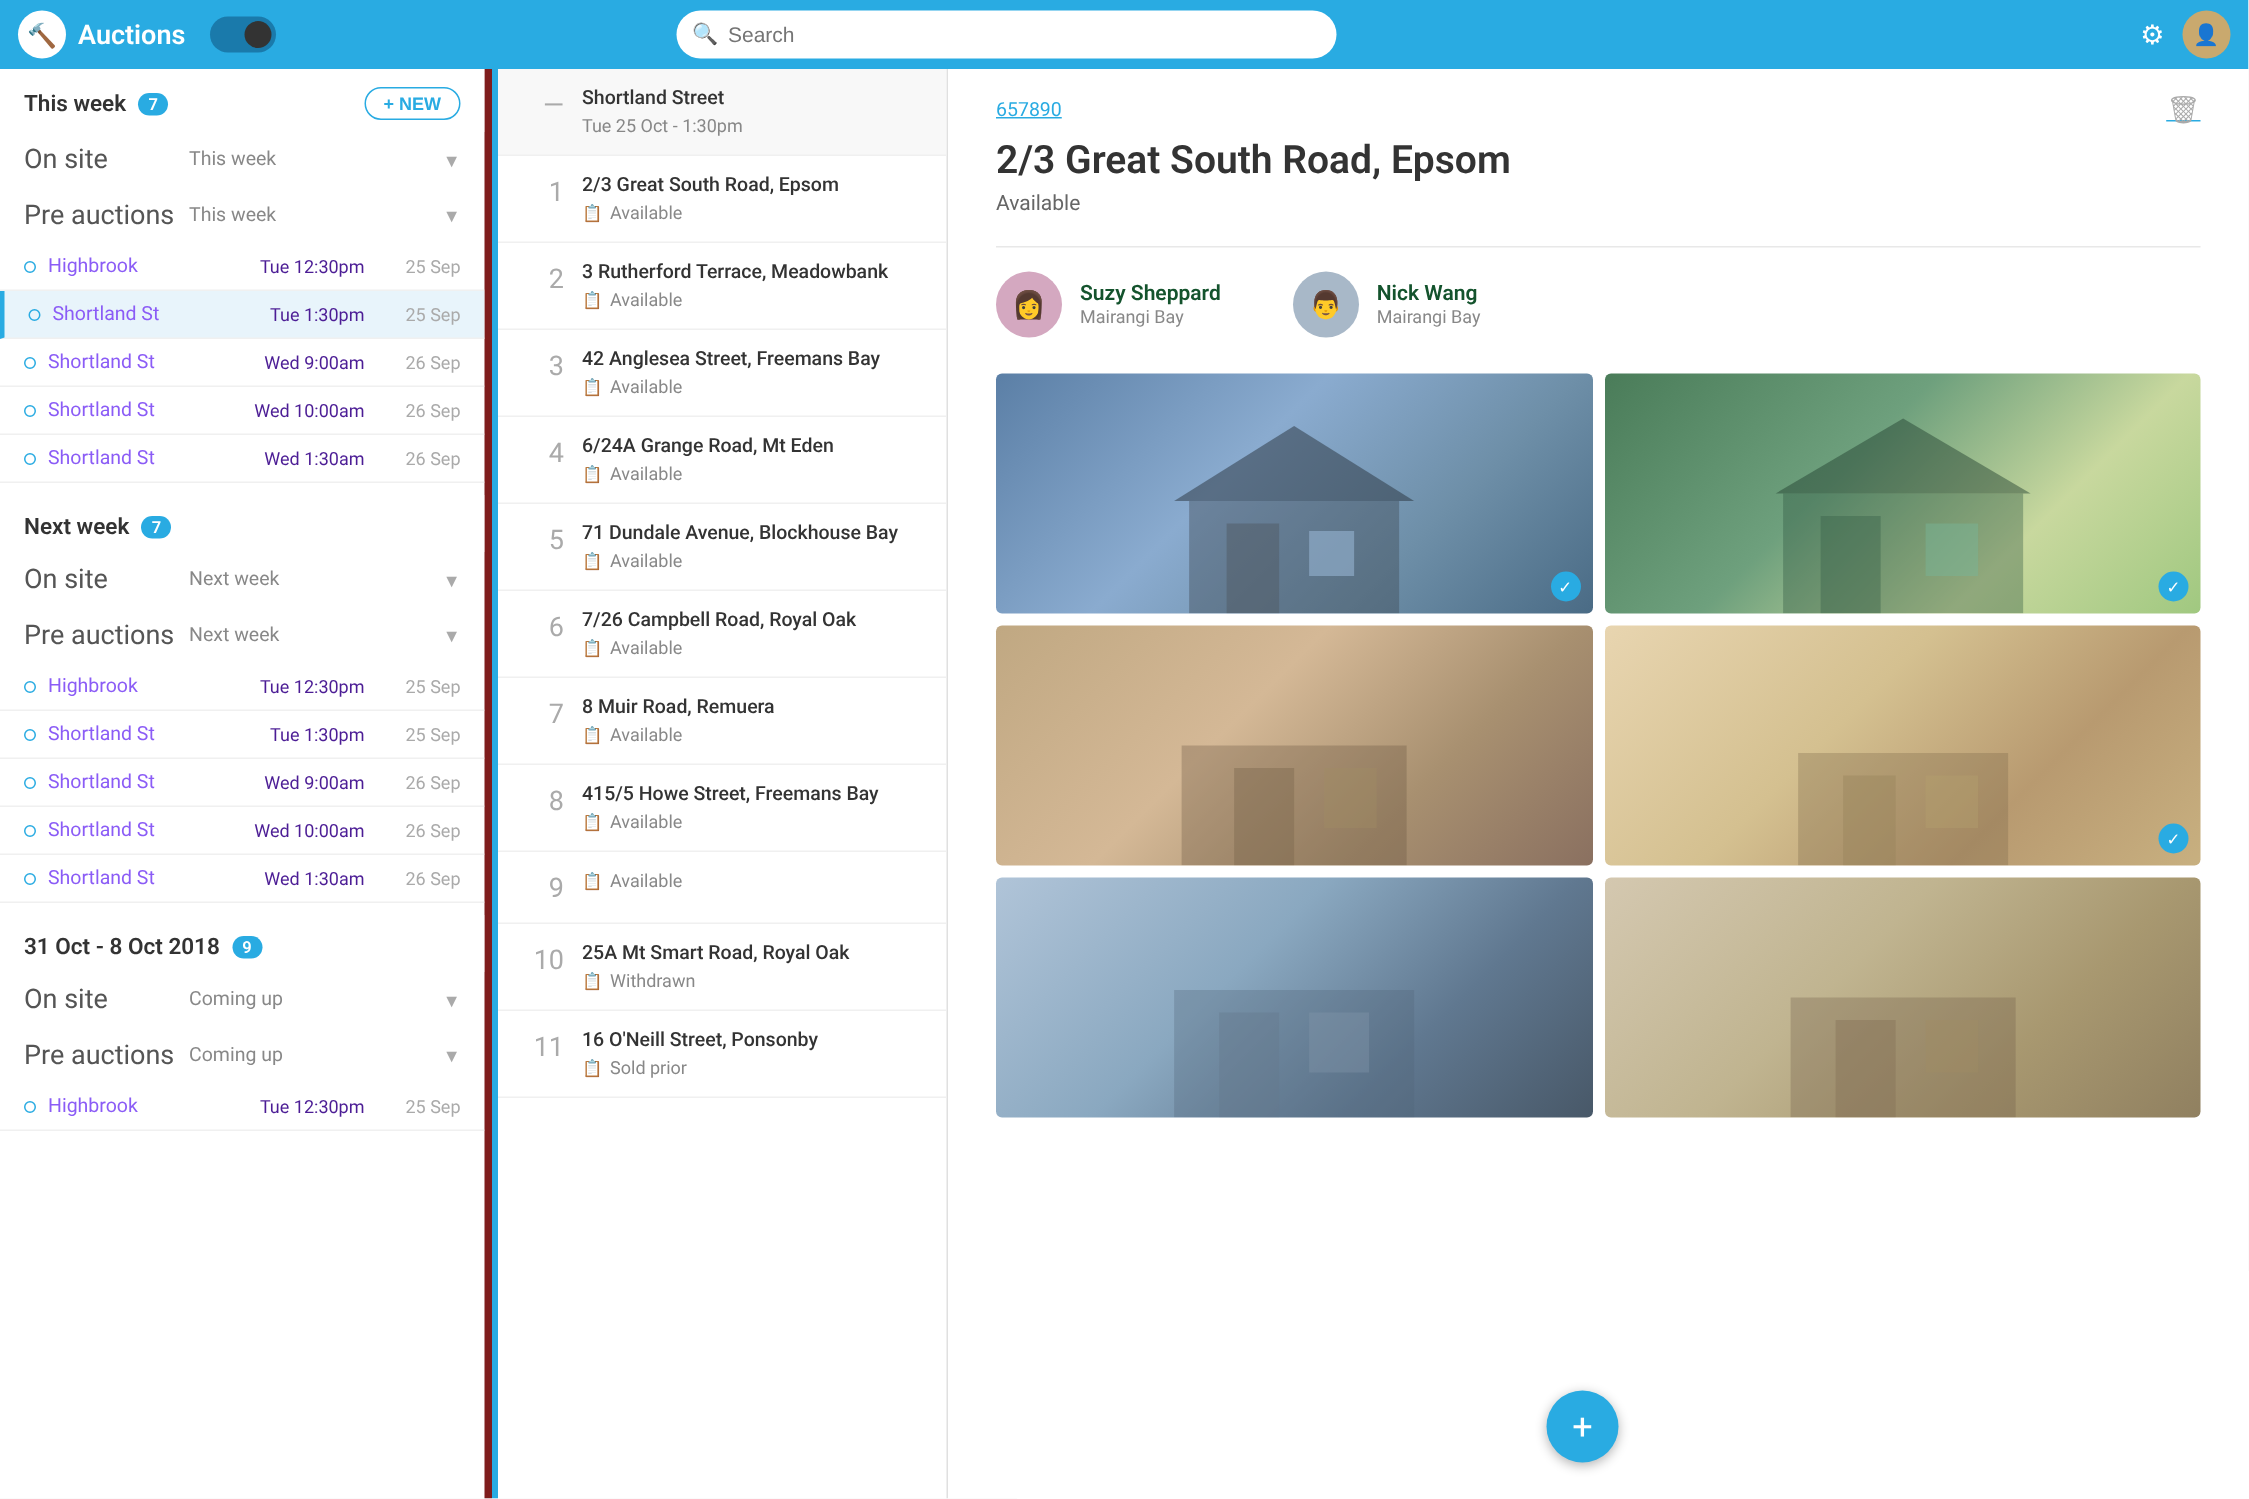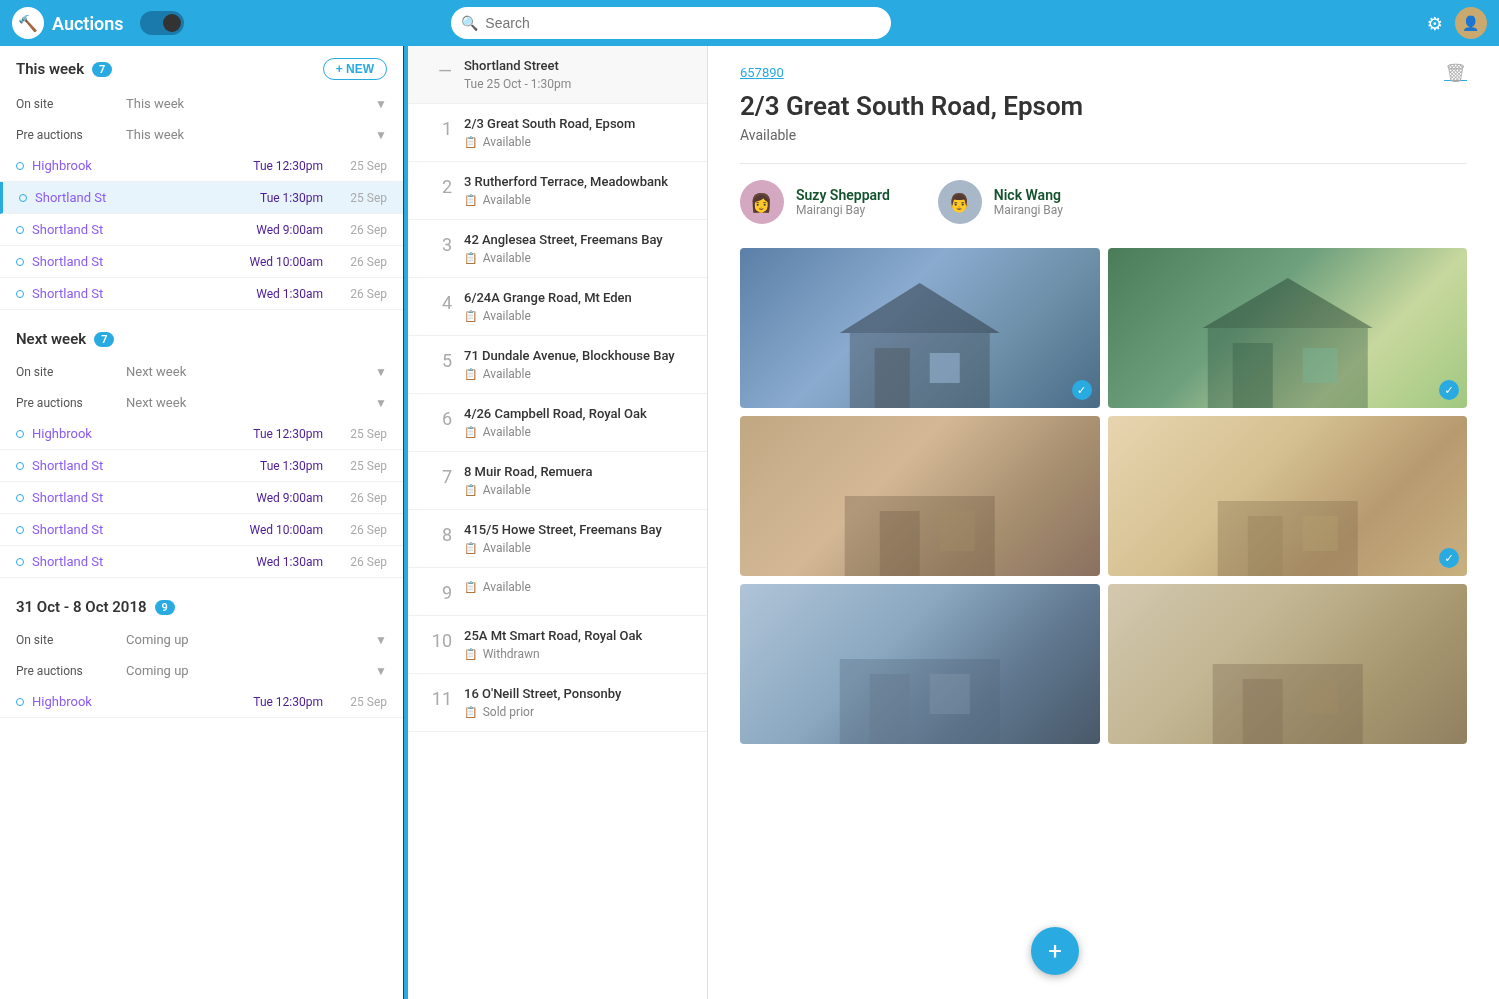--- a/index.html
+++ b/index.html
@@ -105,23 +105,23 @@
 
     
     .main {
       display: flex;
       flex: 1;
       overflow: hidden;
     }
 
     
     .sidebar {
-      width: 404px;
+      width: 328px;
       background: white;
-      border-right: 1px solid #7f1d1d;
+      border-right: 5px solid #7f1d1d;
       overflow-y: auto;
       flex-shrink: 0;
     }
 
     .section-header {
       display: flex;
       align-items: center;
       justify-content: space-between;
       padding: 12px 16px 8px;
       position: sticky;
@@ -159,21 +159,21 @@
       gap: 4px;
     }
 
     .category-row {
       display: flex;
       align-items: center;
       padding: 8px 16px;
       cursor: pointer;
     }
     .category-name {
-      font-size: 12px;
+      font-size: 18px;
       color: #555;
       width: 110px;
       flex-shrink: 0;
     }
     .category-period {
       font-size: 13px;
       color: #888;
       flex: 1;
     }
     .chevron-icon {
@@ -604,21 +604,21 @@
         <div class="list-entry-address">71 Dundale Avenue, Blockhouse Bay</div>
         <div class="list-entry-status">
           <span class="status-icon">📋</span>
           <span>Available</span>
         </div>
       </div>
     </div>
     <div class="list-entry">
       <div class="list-num">6</div>
       <div class="list-entry-content">
-        <div class="list-entry-address">4/26 Campbell Road, Royal Oak</div>
+        <div class="list-entry-address">7/26 Campbell Road, Royal Oak</div>
         <div class="list-entry-status">
           <span class="status-icon">📋</span>
           <span>Available</span>
         </div>
       </div>
     </div>
     <div class="list-entry">
       <div class="list-num">7</div>
       <div class="list-entry-content">
         <div class="list-entry-address">8 Muir Road, Remuera</div>

